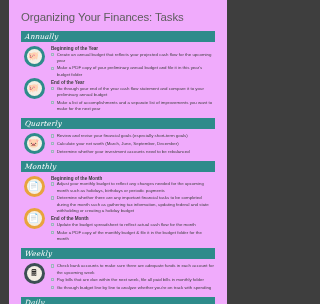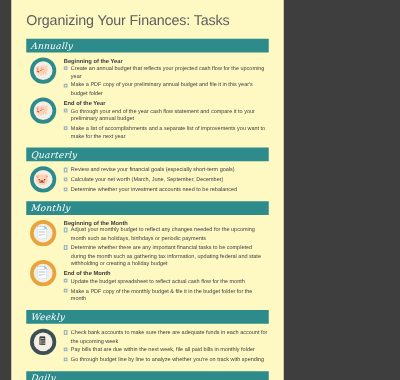--- a/index.html
+++ b/index.html
@@ -6,21 +6,21 @@
   html,body { width:236px; height:304px; }
   body {
     background:#3e3e3e;
     font-family:"Liberation Sans", sans-serif;
     overflow:hidden;
   }
   #page {
     position:absolute;
     left:9px; top:0;
     width:218px; height:304px;
-    background:#fef9c3;
+    background:#f0abfc;
   }
   #inner {
     padding:11px 12px 0 12px;
   }
   .title {
     font-size:11.4px;
     color:#5d5d5d;
     font-weight:400;
     letter-spacing:-0.1px;
     white-space:nowrap;

